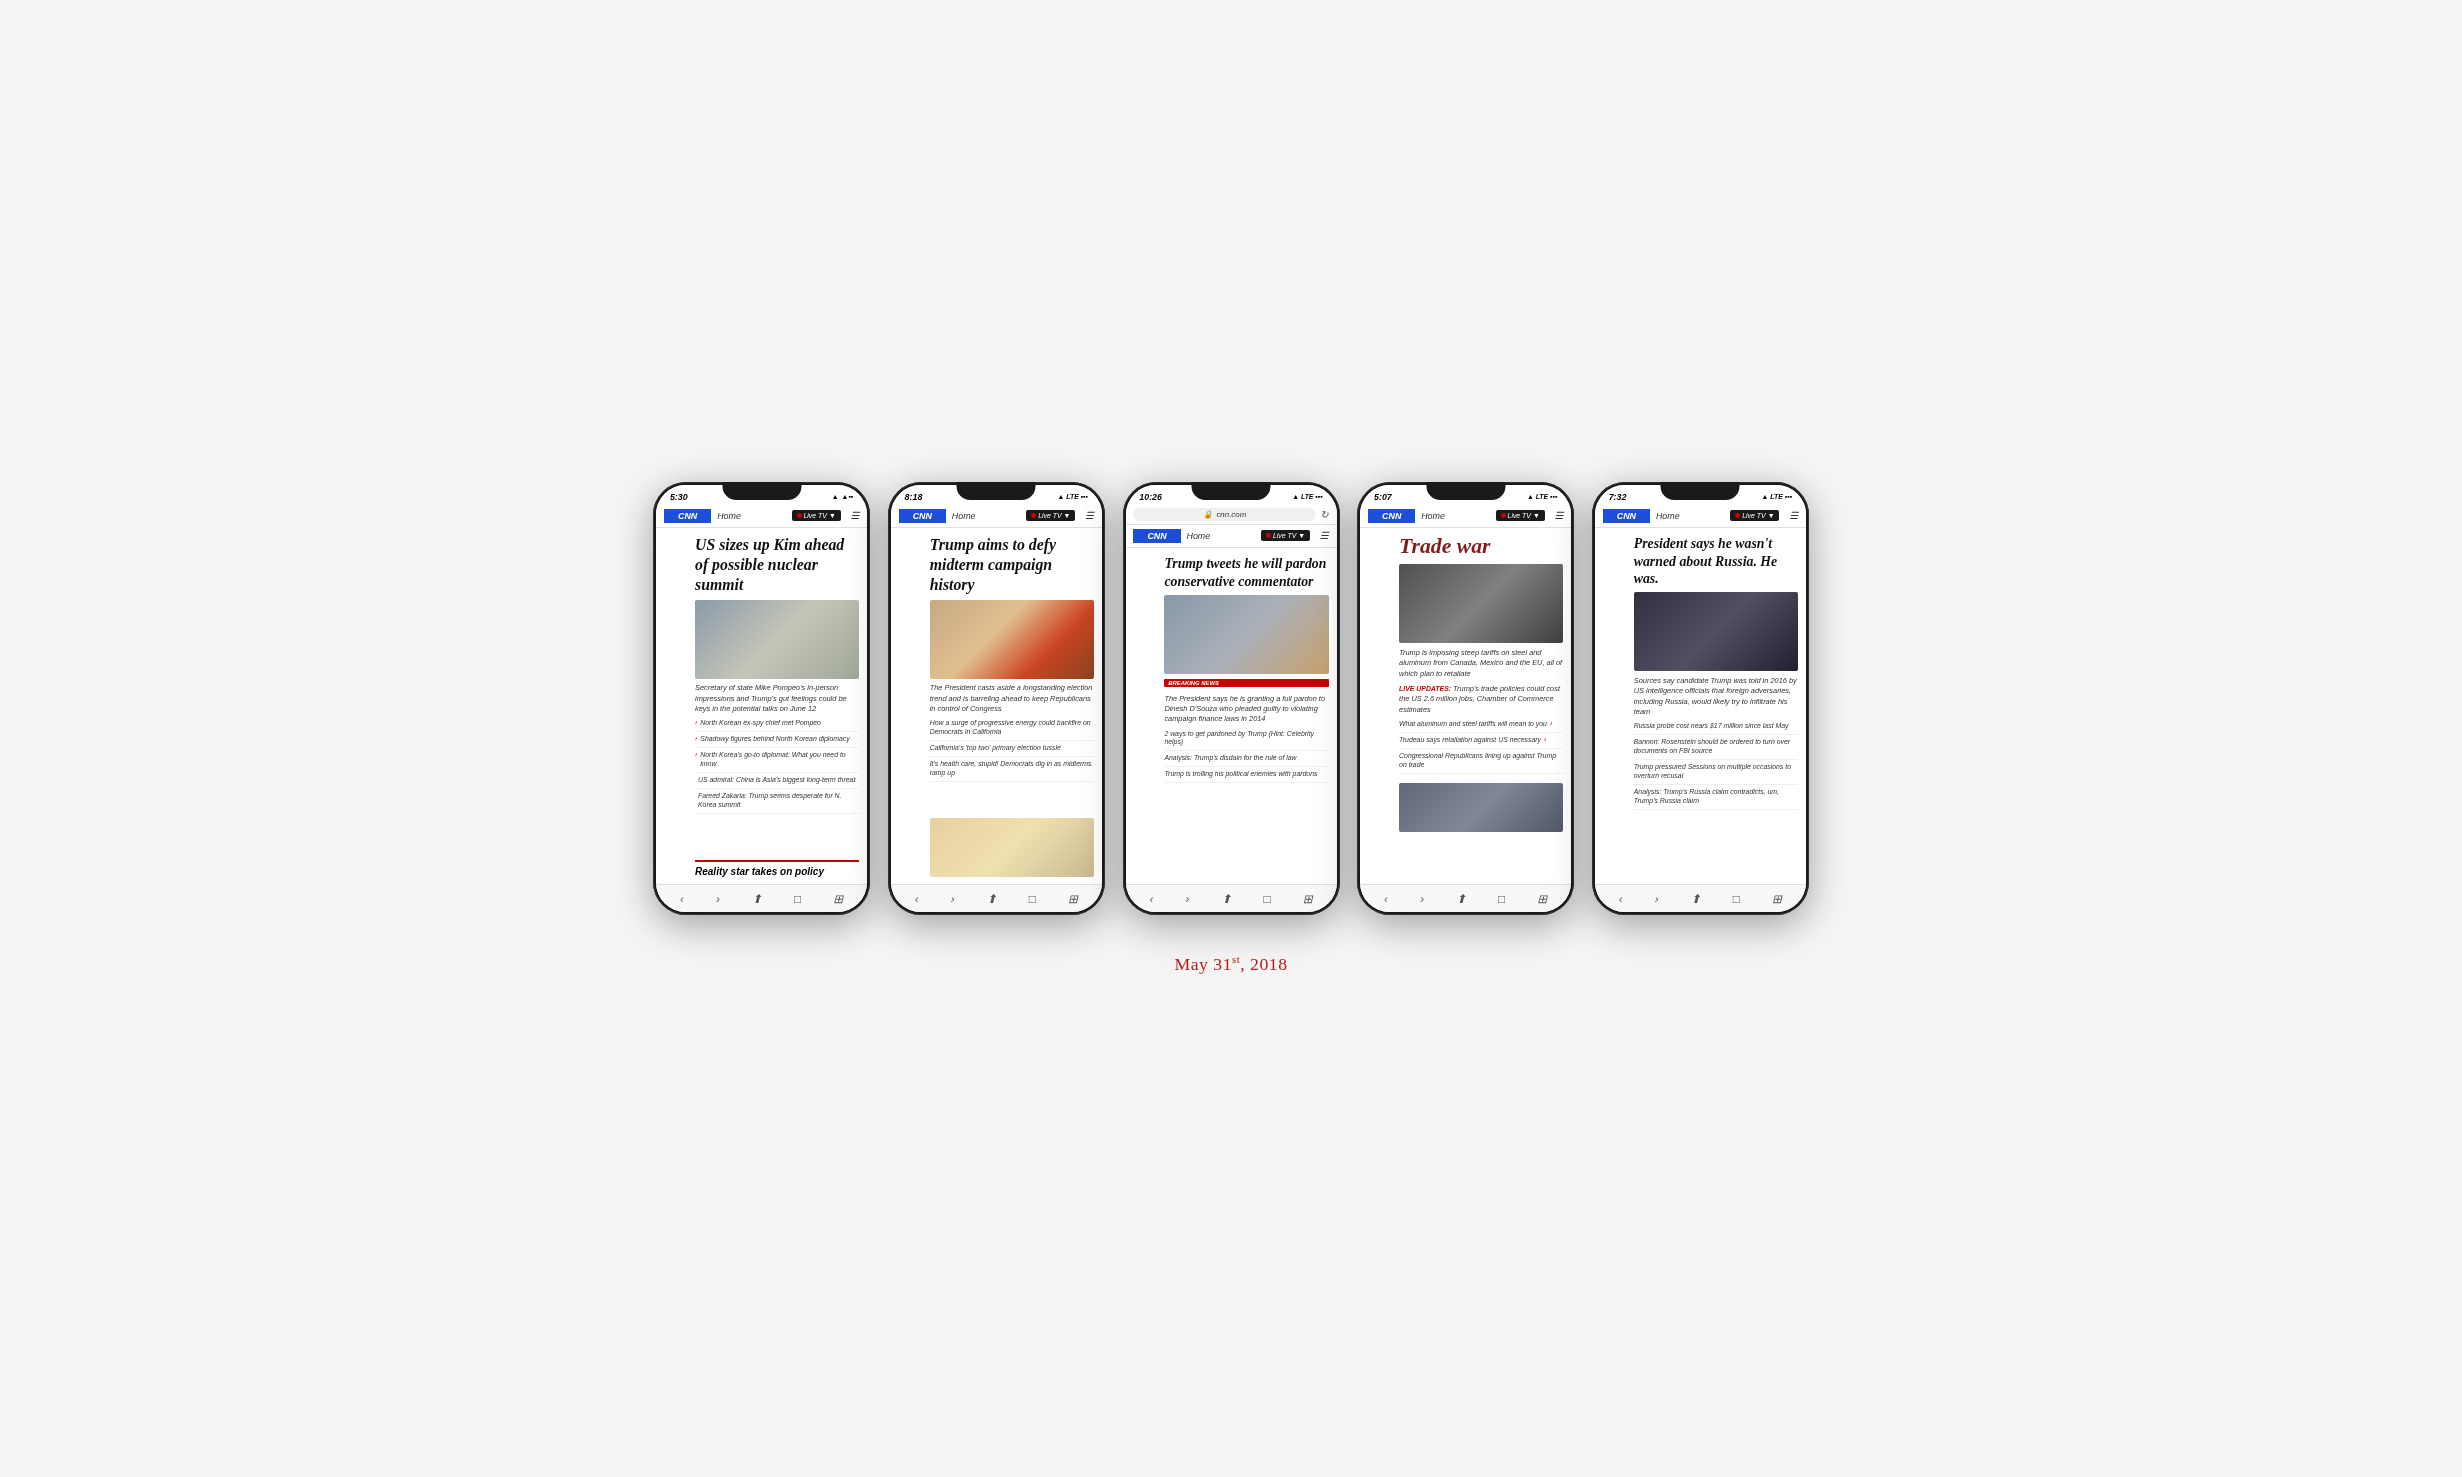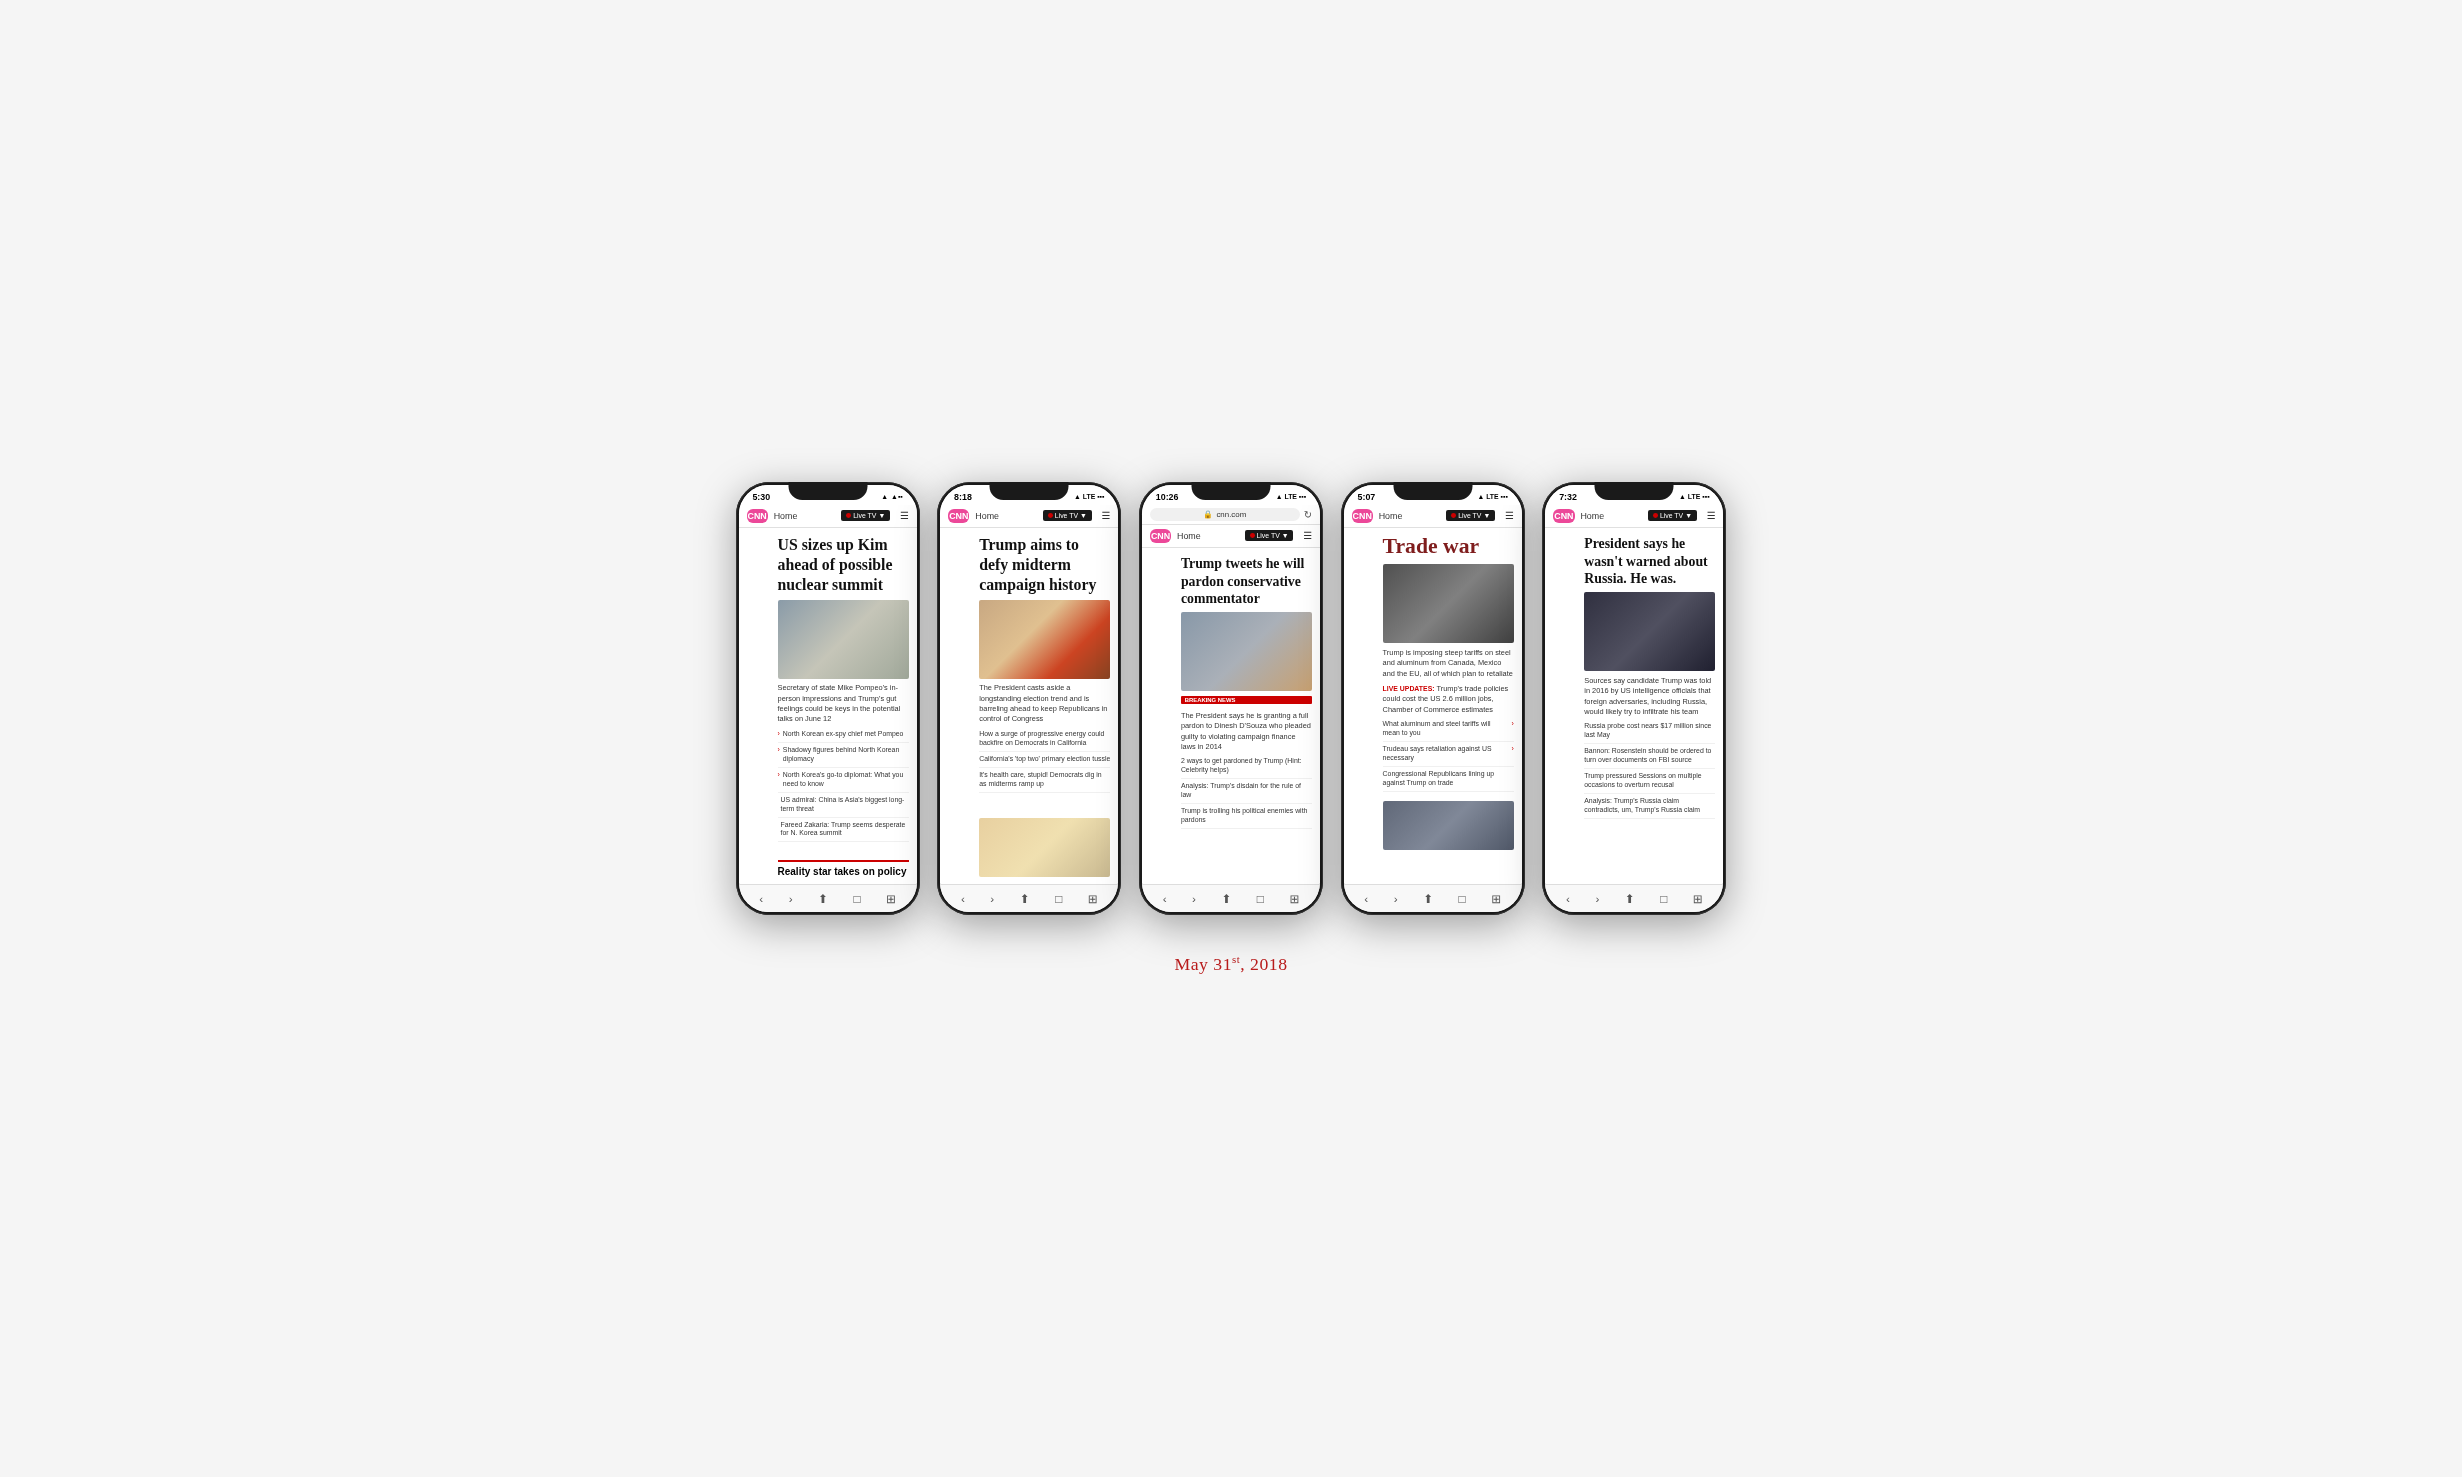--- a/index.html
+++ b/index.html
@@ -22,29 +22,30 @@
     }
 
     .phone-wrapper {
       display: flex;
       flex-direction: column;
       align-items: center;
     }
 
     
     .phone {
-      width: 184px;
+      width: 217px;
       height: 433px;
       background: #1a1a1a;
       border-radius: 33px;
       padding: 3px;
       box-shadow: 0 9.9px 39px rgba(0,0,0,0.35), inset 0 0 0 1px #333;
       position: relative;
       display: flex;
       flex-direction: column;
+      font-style: italic;
     }
 
     .phone-inner {
       background: #fff;
       border-radius: 29.6px;
       flex: 1;
       overflow: hidden;
       display: flex;
       flex-direction: column;
       position: relative;
@@ -94,26 +95,26 @@
     .cnn-nav {
       display: flex;
       align-items: center;
       padding: 3.9px 7.9px;
       border-bottom: 1px solid #e0e0e0;
       gap: 5.9px;
       background: #fff;
     }
 
     .cnn-logo {
-      background: #ec4899;
+      background: #1d4ed8;
       color: white;
       font-weight: 900;
       font-size: 8.9px;
-      padding: 2px 1px;
-      border-radius: 6px;
+      padding: 2px 14px;
+      border-radius: 0;
     }
 
     .nav-home {
       font-size: 8.9px;
       color: #333;
       font-weight: 500;
     }
 
     .nav-live-tv {
       background: #1a1a1a;

